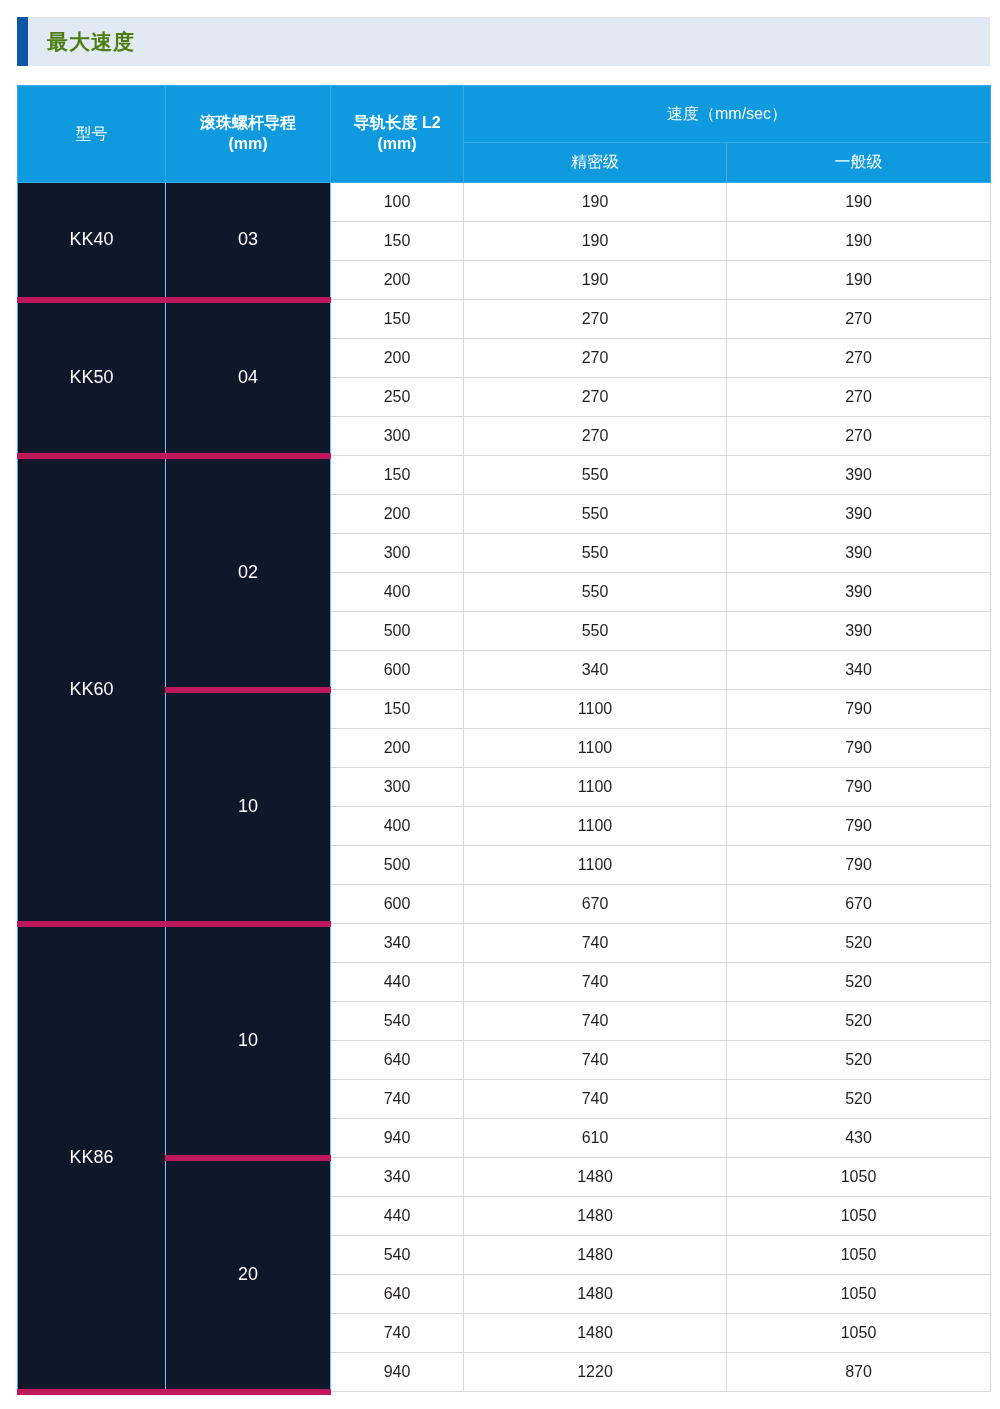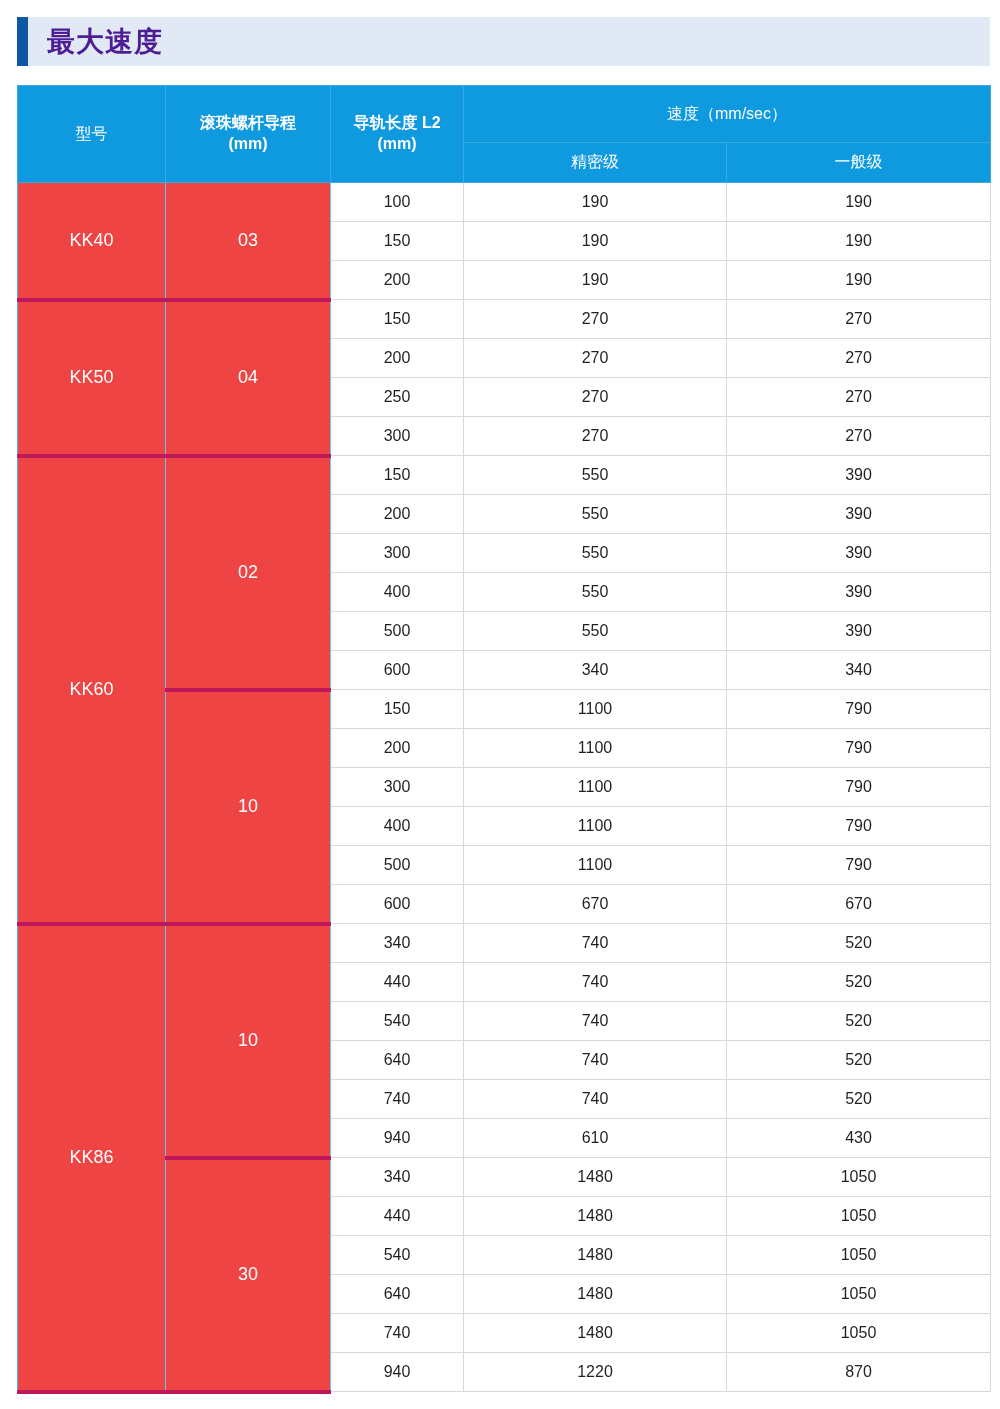--- a/index.html
+++ b/index.html
@@ -38,23 +38,23 @@
     height: 49px;
     background: #0d57a4;
     z-index: 3;
   }
   .title-text {
     position: absolute;
     left: 47px;
     top: 17px;
     height: 49px;
     line-height: 49px;
-    font-size: 28px;
+    font-size: 21px;
     font-weight: bold;
-    color: #4c1d95;
+    color: #4d7c0f;
     letter-spacing: 1px;
     z-index: 2;
     white-space: nowrap;
   }
 
   
   .table-wrap {
     position: absolute;
     left: 17px;
     top: 85px;
@@ -99,26 +99,26 @@
     height: 39px;
     border-left: 1px solid #d8d8d8;
     border-right: 1px solid #d8d8d8;
     border-bottom: 1px solid #d8d8d8;
     background: #ffffff;
     padding: 0;
   }
 
   tbody td.model,
   tbody td.lead {
-    background: #ef4444;
+    background: #0f172a;
     color: #ffffff;
     font-size: 18px;
     border-left: 1px solid #3cbcee;
     border-right: 1px solid #62c9f1;
-    border-bottom: 4px solid #be185d;
+    border-bottom: 6px solid #be185d;
   }
   tbody td.model { border-left: 1px solid #3cbcee; }
   tbody tr.group-start td.model,
   tbody tr.group-start td.lead { border-top: 1px solid #2f9fcb; }
   tbody tr.lead-start td.lead { border-top: 1px solid #2f9fcb; }
 
   tbody tr:last-child td { border-bottom: 1px solid #d8d8d8; }
   tbody tr:last-child td.model,
   tbody tr:last-child td.lead { border-bottom: 1px solid #3cbcee; }
 </style>
@@ -287,21 +287,21 @@
             <td>740</td>
             <td>740</td>
             <td>520</td>
           </tr>
           <tr>
             <td>940</td>
             <td>610</td>
             <td>430</td>
           </tr>
           <tr class="lead-start">
-            <td class="lead" rowspan="6">30</td>
+            <td class="lead" rowspan="6">20</td>
             <td>340</td>
             <td>1480</td>
             <td>1050</td>
           </tr>
           <tr>
             <td>440</td>
             <td>1480</td>
             <td>1050</td>
           </tr>
           <tr>

